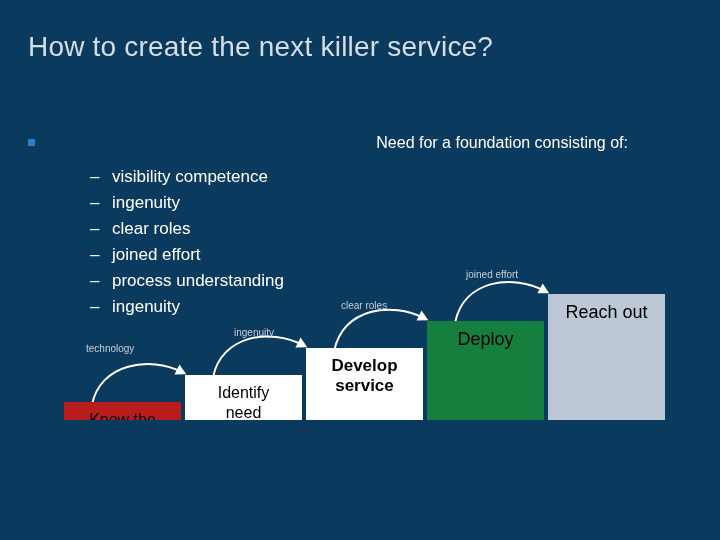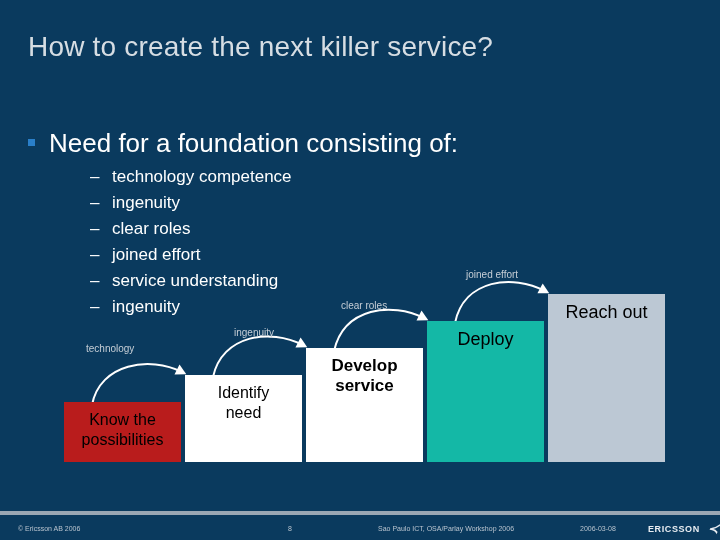--- a/index.html
+++ b/index.html
@@ -3,21 +3,21 @@
 <meta charset="utf-8">
 <style>
   html, body {
     margin: 0;
     padding: 0;
     background: #0a3a5e;
   }
   #slide {
     position: relative;
     width: 720px;
-    height: 540px;
+    height: 420px;
     background: #0a3a5e;
     overflow: hidden;
     font-family: "Liberation Sans", sans-serif;
     -webkit-font-smoothing: antialiased;
   }
 
   
   #slide-title {
     position: absolute;
     left: 28px;
@@ -36,23 +36,24 @@
     position: absolute;
     left: 28px;
     top: 130px;
     width: 600px;
   }
   .bullet-l1 {
     position: relative;
     display: flex;
     align-items: flex-start;
     color: #ffffff;
-    font-size: 26px;
+    font-size: 16px;
     line-height: 26px;
     margin-bottom: 8px;
+    justify-content: space-between;
   }
   .bullet-marker {
     width: 7px;
     height: 7px;
     background: #2a7fc9;
     margin-top: 9px;
     margin-right: 14px;
     flex: 0 0 auto;
   }
   .sublist {
@@ -187,37 +188,37 @@
   <div id="bullets">
 
     <div class="bullet-l1">
       <span class="bullet-marker"></span>
       <span>Need for  a foundation consisting of:</span>
     </div>
 
     <ul class="sublist">
       <li class="bullet-l2">
         <span class="dash-marker">–</span>
-        <span>technology competence</span>
+        <span>visibility competence</span>
       </li>
       <li class="bullet-l2">
         <span class="dash-marker">–</span>
         <span>ingenuity</span>
       </li>
       <li class="bullet-l2">
         <span class="dash-marker">–</span>
         <span>clear roles</span>
       </li>
       <li class="bullet-l2">
         <span class="dash-marker">–</span>
         <span>joined effort</span>
       </li>
       <li class="bullet-l2">
         <span class="dash-marker">–</span>
-        <span>service understanding</span>
+        <span>process understanding</span>
       </li>
       <li class="bullet-l2">
         <span class="dash-marker">–</span>
         <span>ingenuity</span>
       </li>
     </ul>
   </div>
 
   <div id="diagram">
 
@@ -243,21 +244,21 @@
 possibilities</span>
     </div>
     <div class="step-box" id="step-1" style="background: rgb(255, 255, 255);">
       <span class="step-label">Identify
 need</span>
     </div>
     <div class="step-box" id="step-2" style="background: rgb(255, 255, 255);">
       <span class="step-label">Develop
 service</span>
     </div>
-    <div class="step-box" id="step-3" style="background: #14b8a6;">
+    <div class="step-box" id="step-3" style="background: #15803d;">
       <span class="step-label">Deploy</span>
     </div>
     <div class="step-box" id="step-4" style="background: rgb(188, 200, 212);">
       <span class="step-label">Reach out</span>
     </div>
   </div>
 
   <div id="footer-rule"></div>
   <div id="footer"></div>
   <div class="footer-text" id="footer-copyright">© Ericsson AB 2006</div>

